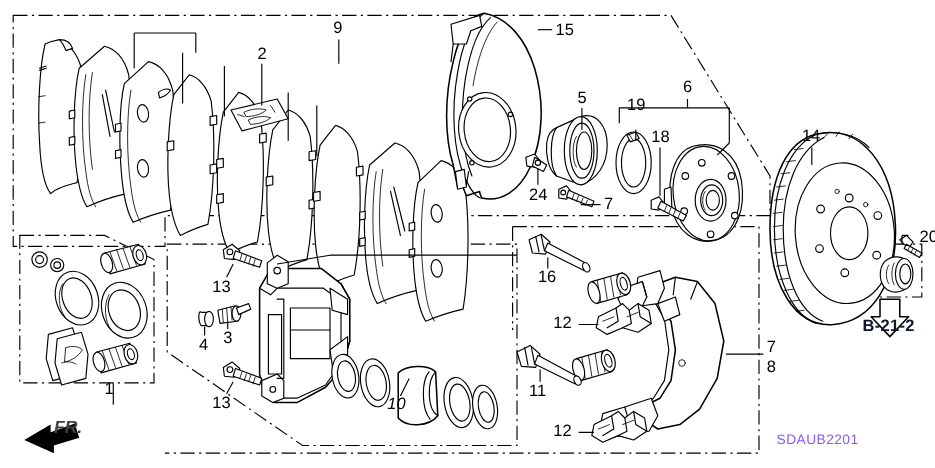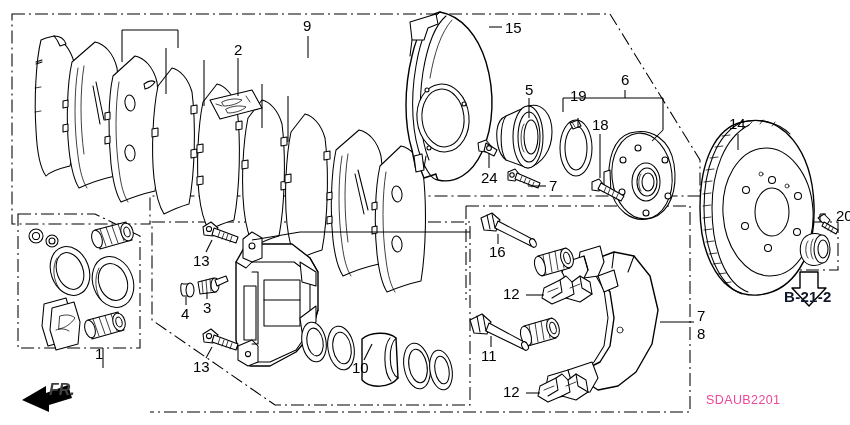--- a/index.html
+++ b/index.html
@@ -16,21 +16,21 @@
     font-size:15px;
     color:#000;
     line-height:1.05;
     white-space:nowrap;
     user-select:none;
   }
   #code-label{
     position:absolute;
     font-size:12.5px;
     letter-spacing:0.4px;
-    color:#ec4899;
+    color:#8b5cf6;
   }
   #ref-badge{
     position:absolute;
     font-size:15px;
     font-weight:bold;
     letter-spacing:0.3px;
     color:#0f172a;
   }
   #fr-label{
     position:absolute;
@@ -508,21 +508,21 @@
 
 <span class="callout" style="left:95px;top:346px;">1</span>
 <span class="callout" style="left:234px;top:42px;">2</span>
 <span class="callout" style="left:203px;top:300px;">3</span>
 <span class="callout" style="left:181px;top:306px;">4</span>
 <span class="callout" style="left:525px;top:82px;">5</span>
 <span class="callout" style="left:621px;top:72px;">6</span>
 <span class="callout" style="left:697px;top:308px;">7</span>
 <span class="callout" style="left:697px;top:326px;">8</span>
 <span class="callout" style="left:303px;top:18px;">9</span>
-<span class="callout" style="left:352px;top:360px;">10</span>
+<span class="callout" style="left:352px;top:360px;font-style:italic;">10</span>
 <span class="callout" style="left:481px;top:348px;">11</span>
 <span class="callout" style="left:503px;top:286px;">12</span>
 <span class="callout" style="left:503px;top:384px;">12</span>
 <span class="callout" style="left:193px;top:253px;">13</span>
 <span class="callout" style="left:193px;top:359px;">13</span>
 <span class="callout" style="left:729px;top:116px;">14</span>
 <span class="callout" style="left:505px;top:20px;">15</span>
 <span class="callout" style="left:489px;top:244px;">16</span>
 <span class="callout" style="left:549px;top:178px;">7</span>
 <span class="callout" style="left:592px;top:117px;">18</span>

